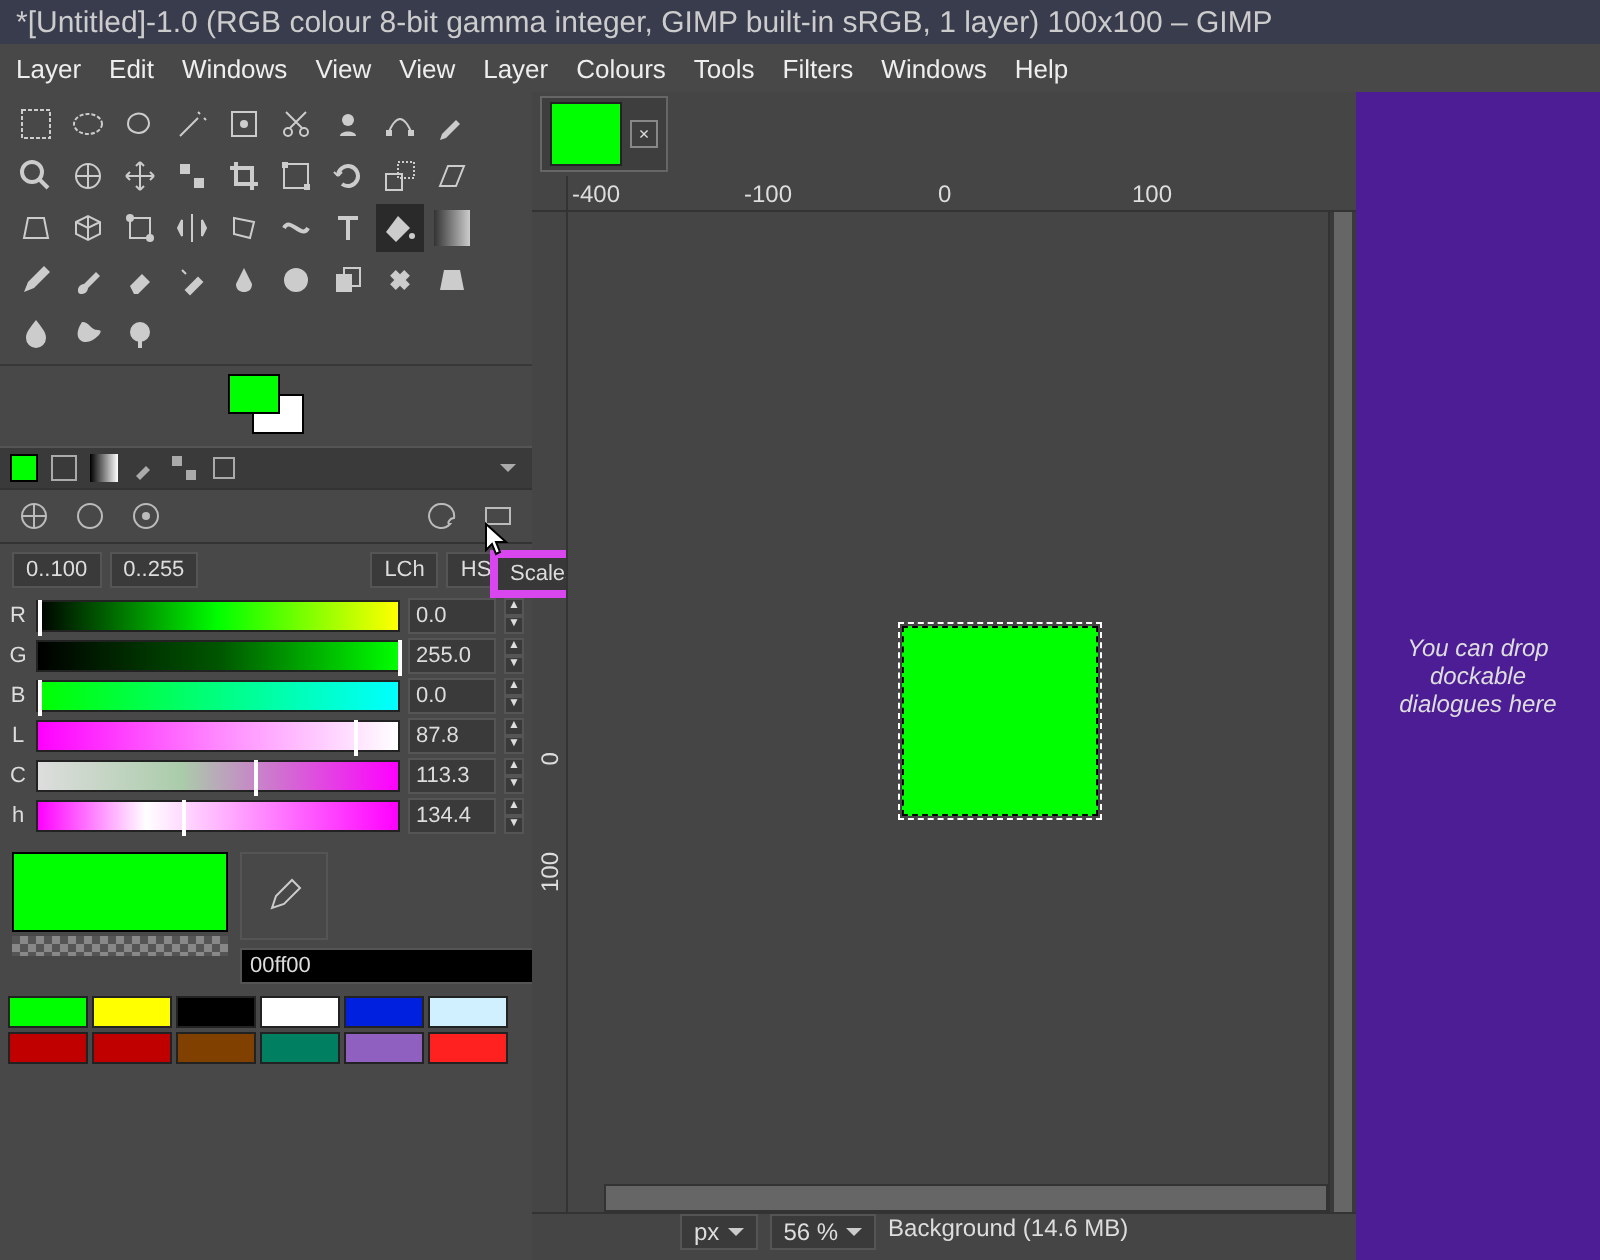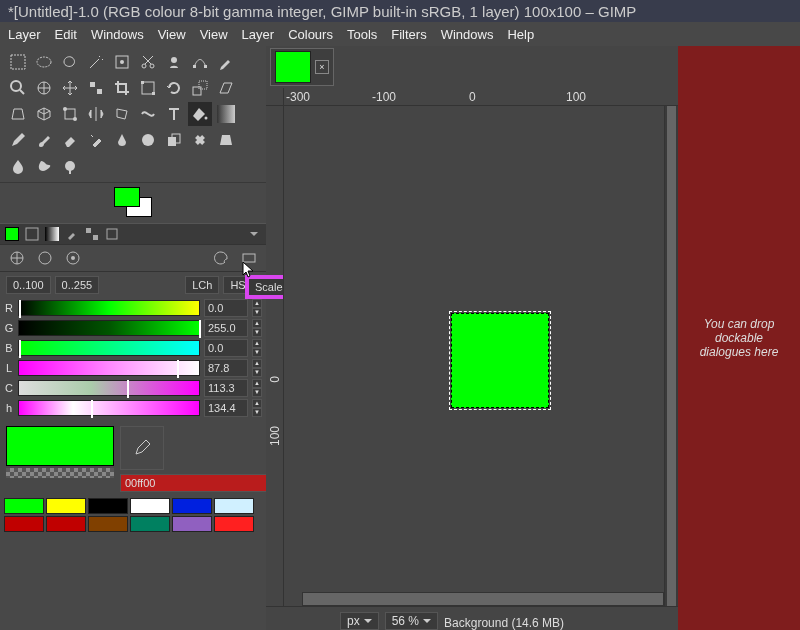--- a/index.html
+++ b/index.html
@@ -24,42 +24,42 @@
 .range-row{display:flex;gap:4px;padding:4px 6px;align-items:flex-start}
 .range-btn{background:#3a3a3a;border:1px solid #555;padding:2px 6px;font-size:11px}
 .slider-row{display:flex;align-items:center;gap:4px;padding:1px 4px}
 .slider-row .lbl{width:10px;font-size:11px;text-align:center}
 .slider-row .bar{flex:1;height:16px;position:relative;border:1px solid #222}
 .slider-row .val{width:44px;height:18px;background:#3a3a3a;border:1px solid #555;font-size:11px;padding:1px 3px;display:flex;align-items:center}
 .slider-row .spin{width:10px;height:18px;display:flex;flex-direction:column}
 .slider-row .spin div{flex:1;background:#3a3a3a;border:1px solid #555;font-size:6px;text-align:center;line-height:7px}
 .preview-area{display:flex;padding:8px 6px 4px;gap:6px}
 .preview-sw{width:108px;height:40px;background:#00ff00;border:1px solid #000}
-.hex-in{flex:1;height:20px;background:#b91c1c;border:1px solid #555;padding:2px 4px;font-size:11px;margin-top:24px}
+.hex-in{flex:1;height:20px;background:#000000;border:1px solid #555;padding:2px 4px;font-size:11px;margin-top:24px}
 .palette{display:flex;flex-wrap:wrap;padding:2px 4px;gap:2px}
 .palette .cell{width:40px;height:16px;border:1px solid #222}
 .canvas-area{flex:1;display:flex;flex-direction:column;background:#454545}
 .tab-strip{display:flex;height:42px;align-items:center;padding:0 4px}
 .doc-tab{display:flex;align-items:center;gap:4px;padding:2px 4px;border:1px solid #666;background:#3e3e3e}
 .doc-tab .thumb{width:36px;height:32px;background:#00ff00;border:1px solid #222}
 .doc-tab .close{width:14px;height:14px;border:1px solid #888;font-size:9px;text-align:center;line-height:12px}
 .ruler-h{height:18px;display:flex;background:#454545;position:relative;border-bottom:1px solid #333}
 .ruler-h .corner{width:18px;border-right:1px solid #333}
 .ruler-h .ticks{flex:1;position:relative;font-size:9px;color:#aaa}
 .ruler-h .tick{position:absolute;top:2px}
 .canvas-row{flex:1;display:flex}
 .ruler-v{width:18px;border-right:1px solid #333;position:relative;font-size:9px;color:#aaa}
 .ruler-v .tick{position:absolute;left:2px;writing-mode:vertical-lr;transform:rotate(180deg)}
 .viewport{flex:1;position:relative;background:#454545}
 .selection{position:absolute;top:207px;left:167px;width:98px;height:95px;background:#00ff00;border:1px dashed #000;outline:1px dashed #fff;outline-offset:1px}
 .scrollbar-v{width:14px;background:#3a3a3a;border-left:1px solid #333}
 .scrollbar-v .thumb{background:#666;height:100%;margin:0 2px}
-.statusbar{height:24px;display:flex;align-items:flex-end;gap:6px;padding:0 8px;border-top:1px solid #333;font-size:12px}
+.statusbar{height:24px;display:flex;align-items:flex-start;gap:6px;padding:0 8px;border-top:1px solid #333;font-size:12px}
 .statusbar .sel{background:#3a3a3a;border:1px solid #555;padding:1px 6px;display:flex;align-items:center;gap:4px}
-.right-dock{width:122px;background:#7f1d1d;display:flex;align-items:center;justify-content:center;text-align:center;font-style:italic;color:#999;padding:0 10px}
+.right-dock{width:122px;background:#4c1d95;display:flex;align-items:center;justify-content:center;text-align:center;font-style:italic;color:#999;padding:0 10px}
 .tooltip{position:absolute;background:#383838;border:4px solid #d946ef;padding:2px 6px;font-size:11px;left:245px;top:30px;color:#ddd}
 .cursor{position:absolute;left:242px;top:16px;width:14px;height:18px;pointer-events:none}
 .hscroll{height:14px;background:#3a3a3a;margin:6px 0 0 18px;border:1px solid #333}
 .hscroll .thumb{background:#666;height:100%;width:100%}
 .edit-ic{width:44px;height:44px;display:flex;align-items:center;justify-content:center;border:1px solid #555;margin-top:0}
 .triangle{width:0;height:0;border-style:solid}
 </style>
 </head>
 <body>
 
@@ -498,21 +498,21 @@
   <div class="canvas-area">
     <div class="tab-strip">
       <div class="doc-tab">
         <div class="thumb"></div>
         <div class="close">×</div>
       </div>
     </div>
     <div class="ruler-h">
       <div class="corner"></div>
       <div class="ticks">
-        <span class="tick" style="left:2px">-300</span>
+        <span class="tick" style="left:2px">-400</span>
         <span class="tick" style="left:88px">-100</span>
         <span class="tick" style="left:185px">0</span>
         <span class="tick" style="left:282px">100</span>
       </div>
     </div>
     <div class="canvas-row">
       <div class="ruler-v">
         <span class="tick" style="top:270px">0</span>
         <span class="tick" style="top:320px">100</span>
       </div>

